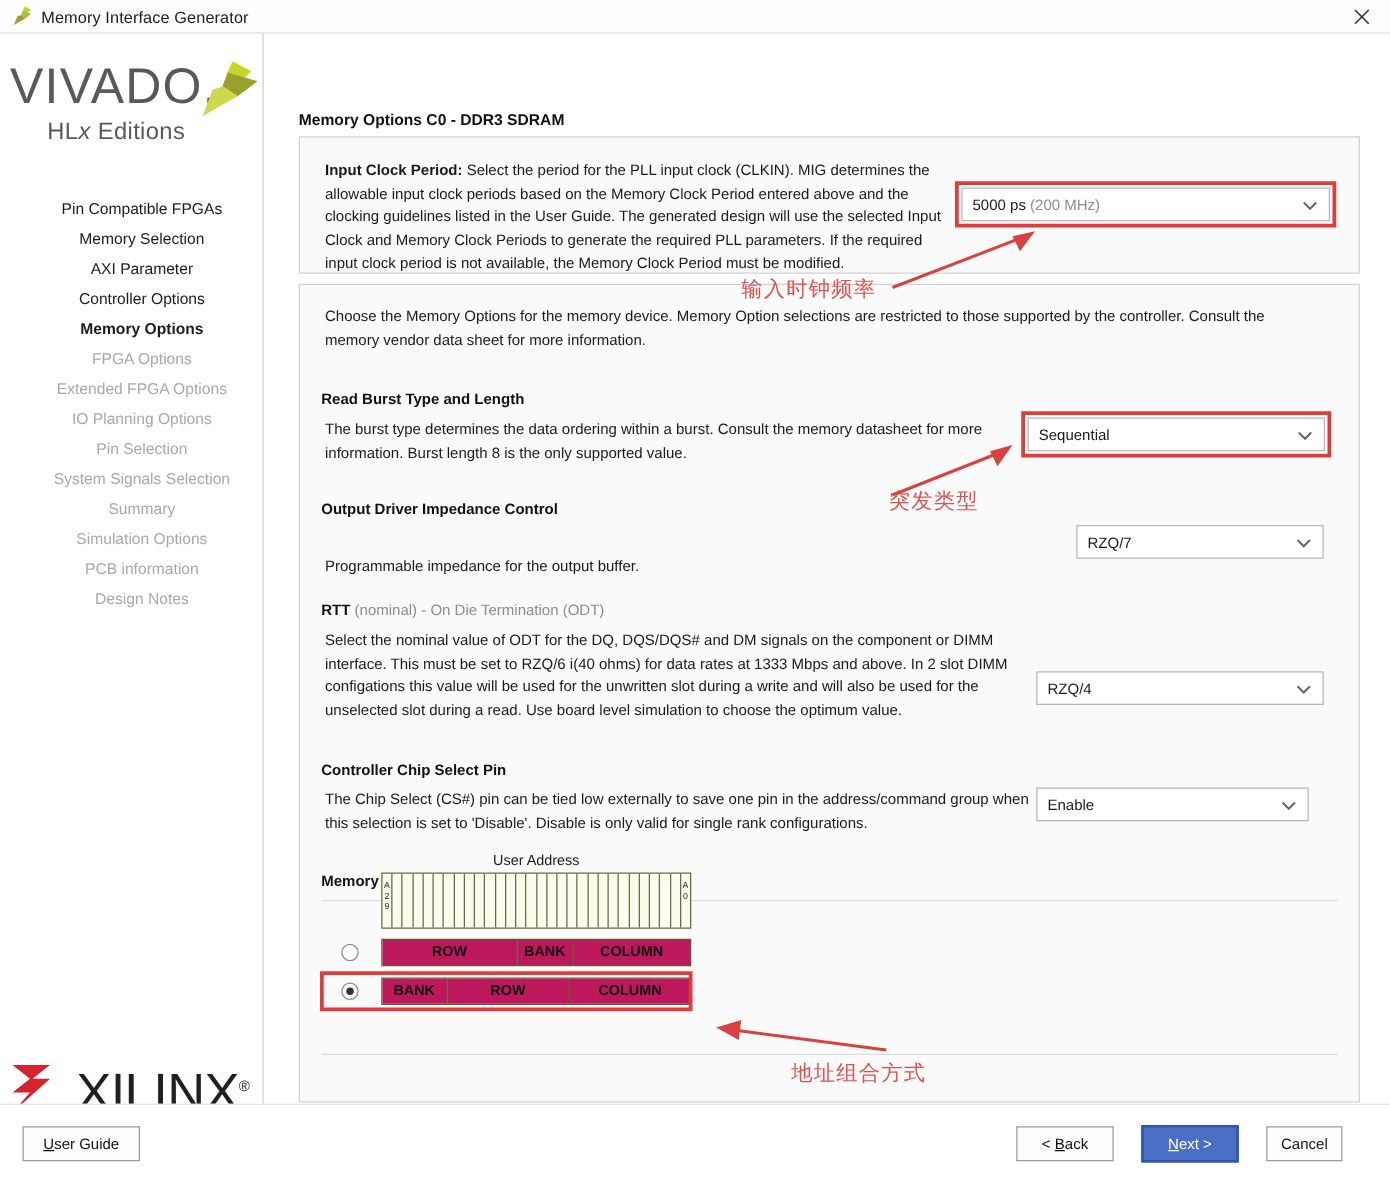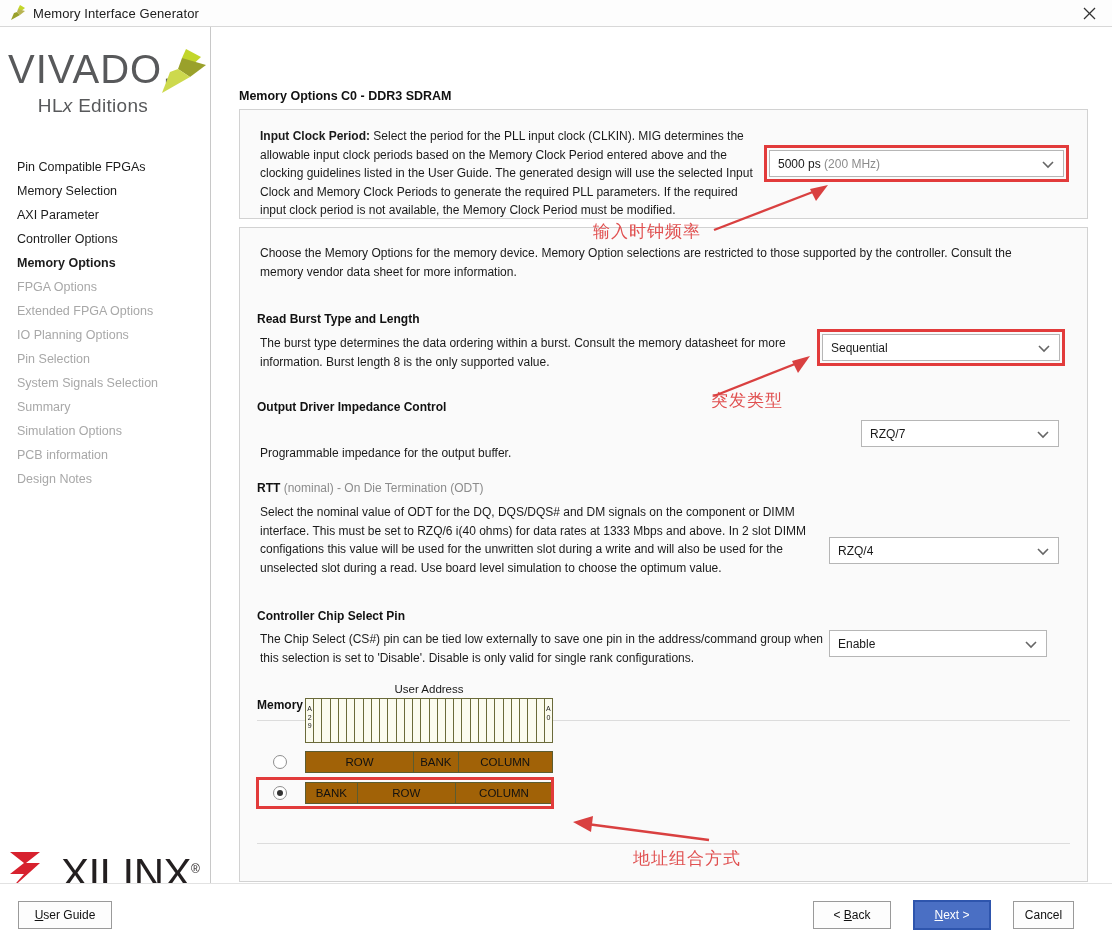--- a/index.html
+++ b/index.html
@@ -58,21 +58,21 @@
   .vivado-sub {
     font-size:19px; color:#58595b; text-align:center;
     width:178px; margin-top:2px; letter-spacing:0.3px;
   }
   .vivado-sub em { font-style:italic; }
   #vivado-mark { position:absolute; left:144px; top:20px; width:64px; height:54px; }
 
   #nav { margin-top:10px; padding-left:17px; }
   .nav-item {
     font-size:12.5px; line-height:24px; height:24px;
-    color:#1c1c1c; cursor:pointer; white-space:nowrap;
+    color:#1c1c1c; cursor:pointer; white-space:nowrap;text-align:center;
   }
   .nav-item.active { font-weight:bold; }
   .nav-item.disabled { color:#a8a8a8; cursor:default; }
 
   #xilinx-logo {
     position:absolute; left:6px; bottom:46px;
     display:flex; align-items:center; height:56px;
   }
   #xilinx-mark { width:48px; height:46px; flex:0 0 auto; }
   #xilinx-word {
@@ -174,21 +174,21 @@
     position:relative; cursor:pointer;
   }
   .radio.checked::after {
     content:''; position:absolute; left:3px; top:3px;
     width:6px; height:6px; border-radius:50%; background:#333;
   }
   .mapbar { display:flex; height:22px; border:1px solid #5c5c30; background:#ffffff; }
   .mapseg {
     border-right:1px solid #5c5c30; display:flex;
     align-items:center; justify-content:center;
-    font-size:11.5px; color:#111; background:#a16207;
+    font-size:11.5px; color:#111; background:#be185d;font-weight:bold;
   }
   .mapseg:last-child { border-right:none; }
 
   
   #bottombar {
     position:absolute; left:0; bottom:0; width:1112px; height:62px;
     background:#ffffff; border-top:1px solid #e2e2e2;
   }
   .btn {
     position:absolute; height:28px;

